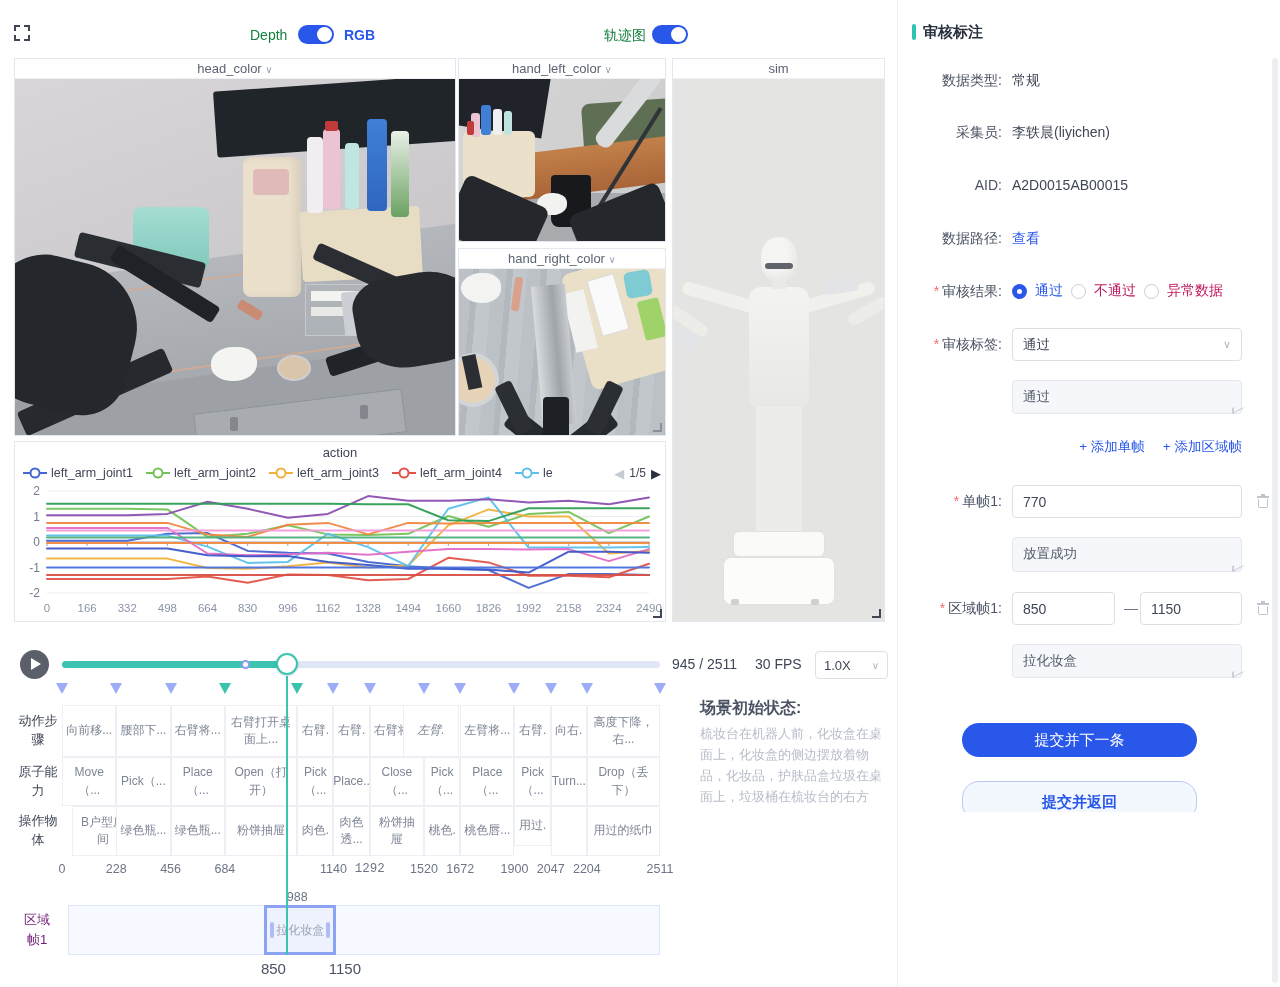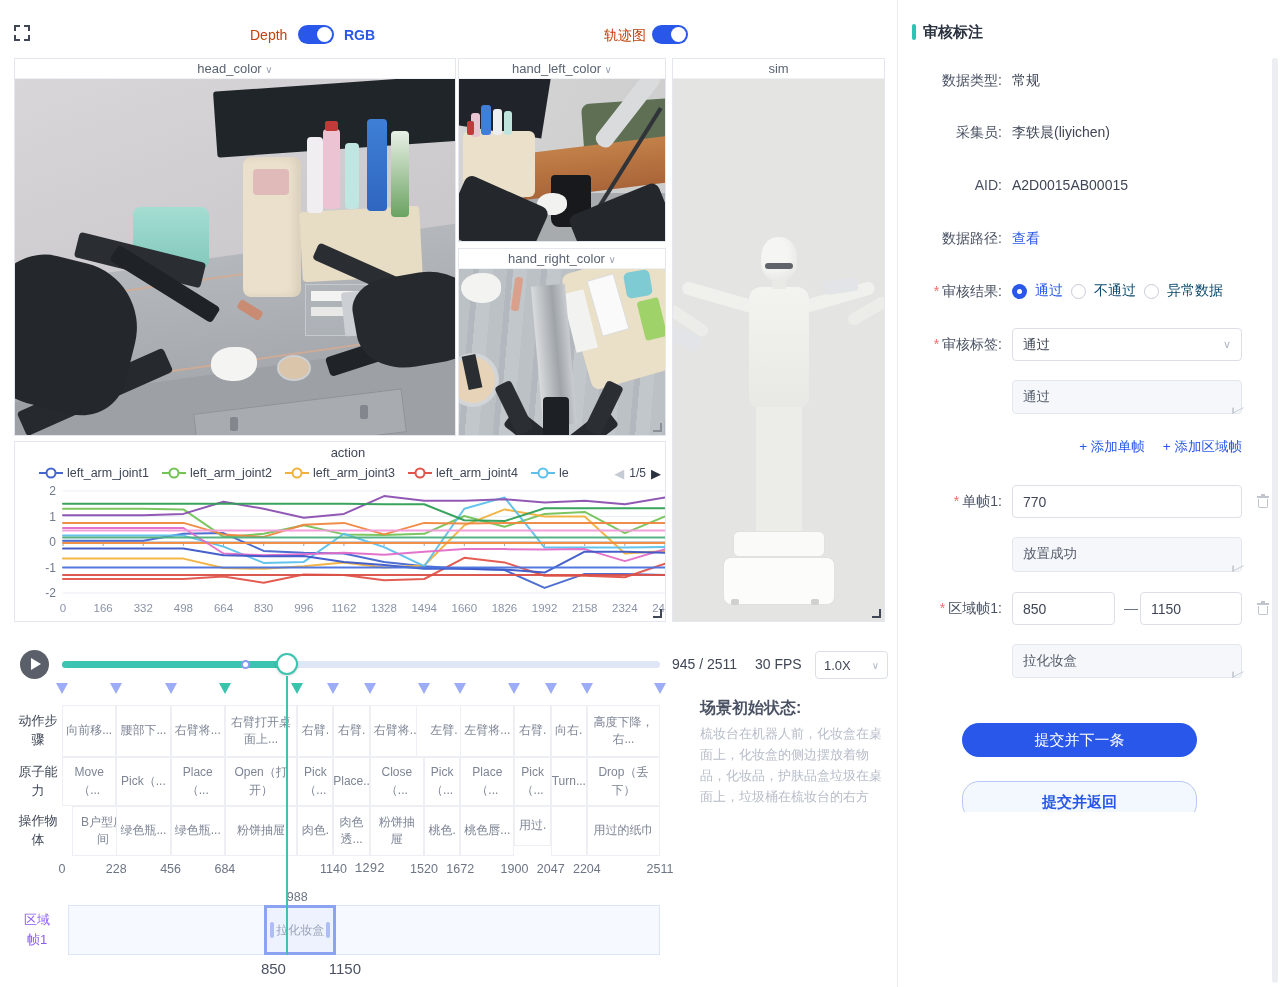--- a/index.html
+++ b/index.html
@@ -8,21 +8,21 @@
   #app { position:relative; width:1280px; height:987px; background:#fff; overflow:hidden; }
   .abs { position:absolute; }
 
   
   .fullscreen-ico { left:14px; top:25px; width:16px; height:16px; }
   .fullscreen-ico i { position:absolute; width:6px; height:6px; border:2px solid #3f4656; }
   .fullscreen-ico i:nth-child(1){left:0;top:0;border-right:none;border-bottom:none;}
   .fullscreen-ico i:nth-child(2){right:0;top:0;border-left:none;border-bottom:none;}
   .fullscreen-ico i:nth-child(3){left:0;bottom:0;border-right:none;border-top:none;}
   .fullscreen-ico i:nth-child(4){right:0;bottom:0;border-left:none;border-top:none;}
-  .topbar-lbl { top:27px; font-size:14px; color:#c2410c; }
+  .topbar-lbl { top:27px; font-size:14px; color:#15803d; }
   .toggle { top:25px; width:36px; height:19px; border-radius:10px; background:#2857ea; }
   .toggle .knob { position:absolute; right:2px; top:2px; width:15px; height:15px; border-radius:50%; background:#fff; }
   .rgb-lbl { color:#2857ea; font-weight:bold; }
 
   
   .panel { border:1px solid #e4e7ef; background:#fff; }
   .cam-head-bar { height:20px; line-height:20px; text-align:center; font-size:13px; color:#5a6372; background:#fff; border-bottom:1px solid #f0f1f5; }
   .cam-head-bar .caret { color:#9aa3b4; font-size:10px; }
   .cam-scene { position:relative; overflow:hidden; }
   .cam-scene > div { position:absolute; }
@@ -143,42 +143,42 @@
   .row-label { position:absolute; left:16px; width:44px; font-size:13px; color:#3f4656; text-align:center; line-height:1.45; display:flex; align-items:center; justify-content:center;}
   .step-cell { position:absolute; background:#fff; border:1px solid #edeff4; font-size:12px; color:#7d8595; display:flex; align-items:center; justify-content:center; text-align:center; line-height:1.45; padding:2px 3px; overflow:hidden; }
   .axis-tick { position:absolute; top:862px; font-size:12.5px; color:#6d7585; transform:translateX(-50%); }
 
   
   .scene-box { left:700px; top:698px; width:192px; }
   .scene-box b { font-size:16px; color:#4a5263; }
   .scene-box p { margin-top:4px; font-size:13px; color:#b6bcc9; line-height:1.62; }
 
   
-  .region-label { left:20px; top:910px; width:34px; font-size:13px; color:#8b5cf6; text-align:center; line-height:1.5;}
+  .region-label { left:20px; top:910px; width:34px; font-size:13px; color:#701a75; text-align:center; line-height:1.5;}
   .region-bar { left:68px; top:905px; width:592px; height:50px; background:#f6f9ff; border:1px solid #dde5f8; }
   .region-seg { position:absolute; top:905px; height:50px; background:#eef2fe; border:3px solid #8ca3f2; display:flex; align-items:center; justify-content:center; font-size:12px; color:#9aa3b8; z-index:5;}
   .region-grip { position:absolute; width:4px; height:16px; background:#aebdf6; border-radius:2px; top:14px; }
   .region-num { position:absolute; top:960px; font-size:15px; color:#4a5263; transform:translateX(-50%); }
 
   
   .divider { left:897px; top:0; width:1px; height:987px; background:#ececf0; }
   .rp { left:898px; top:0; width:382px; height:812px; overflow:hidden; }
   .rp-title-bar { position:absolute; left:14px; top:24px; width:4px; height:16px; background:#2ec3b2; border-radius:2px; }
   .rp-title { position:absolute; left:25px; top:23px; font-size:15px; font-weight:bold; color:#2a3240; }
   .f-label { position:absolute; width:104px; text-align:right; font-size:14px; color:#4a5263; }
   .f-label .req { color:#f56c6c; margin-right:3px; }
   .f-value { position:absolute; left:114px; font-size:14px; color:#3f4656; }
   .link { color:#2857ea; cursor:pointer; }
   .radio-row { position:absolute; left:114px; display:flex; align-items:center; gap:8px; font-size:14px; }
   .radio { width:15px; height:15px; border-radius:50%; flex:0 0 auto; }
   .radio.sel { background:#2857ea; position:relative; }
   .radio.sel:after { content:""; position:absolute; left:5px; top:5px; width:5px; height:5px; border-radius:50%; background:#fff; }
   .radio.un { border:1px solid #c8ccd6; background:#fff; }
   .radio-lbl-sel { color:#2857ea; }
-  .radio-lbl { color:#0c4a6e; }
+  .radio-lbl { color:#be185d; }
   .select-box { position:absolute; left:114px; width:230px; height:33px; border:1px solid #dcdfe6; border-radius:4px; display:flex; align-items:center; justify-content:space-between; padding:0 10px; font-size:13.5px; color:#3f4656; background:#fff;}
   .select-box .caret { color:#b0b6c3; font-size:11px; }
   .ta { position:absolute; left:114px; width:230px; border:1px solid #e4e7ed; border-radius:4px; background:#f5f7fa; font-size:13.5px; color:#555c6b; padding:7px 10px; resize:none; font-family:inherit; overflow:hidden;}
   .ta-grip { position:absolute; width:8px; height:8px; border-right:1.5px solid #b9bfc9; border-bottom:1.5px solid #b9bfc9; transform:skew(-45deg) rotate(45deg); }
   .inp { position:absolute; height:33px; border:1px solid #dcdfe6; border-radius:4px; font-size:14px; color:#3f4656; padding:0 10px; background:#fff; font-family:inherit; }
   .add-links { position:absolute; left:114px; width:230px; display:flex; justify-content:flex-end; gap:18px; font-size:13.5px; }
   .trash { position:absolute; left:358px; width:14px; height:15px; }
   .trash .lid { position:absolute; left:1px; top:2px; width:12px; height:2px; background:#c0c4cc; }
   .trash .hd { position:absolute; left:5px; top:0; width:4px; height:2px; background:#c0c4cc; }
   .trash .bin { position:absolute; left:2px; top:5px; width:10px; height:9px; border:1.5px solid #c0c4cc; border-top:none; border-radius:0 0 2px 2px;}
@@ -304,21 +304,21 @@
         <div class="head"></div>
         <div class="visor"></div>
       <div class="base1"></div>
         <div class="base2"></div>
       <div class="wheel" style="left:58px;"></div>
         <div class="wheel" style="left:138px;"></div>
       <div class="rs-corner"></div>
     </div>
   </div>
 
-  <div class="abs panel" style="left:14px;top:441px;width:652px;height:181px;overflow:hidden;padding-left:16px;">
+  <div class="abs panel" style="left:14px;top:441px;width:652px;height:181px;overflow:hidden;">
     <div class="chart-title">action</div>
     <div class="legend-row" id="legend-row">
       <span class="legend-item">
           <svg width="24" height="12">
             <line x1="0" y1="6" x2="24" y2="6" stroke="#4467cf" stroke-width="2"></line>
             <circle cx="12" cy="6" r="4.5" fill="#fff" stroke="#4467cf" stroke-width="2"></circle>
           </svg>
           <span>left_arm_joint1</span>
         </span>
         <span class="legend-item">
@@ -466,21 +466,21 @@
       <div class="step-cell" style="left: 224.896px; width: 72.3982px; top: 806px; height: 50px;">粉饼抽屉</div>
       <div class="step-cell" style="left: 297.294px; width: 36.1991px; top: 705px; height: 52px;">右臂.</div>
       <div class="step-cell" style="left: 297.294px; width: 36.1991px; top: 757px; height: 49px;">Pick（...</div>
       <div class="step-cell" style="left: 297.294px; width: 36.1991px; top: 806px; height: 50px;">肉色.</div>
       <div class="step-cell" style="left: 333.493px; width: 36.1991px; top: 705px; height: 52px;">右臂.</div>
       <div class="step-cell" style="left: 333.493px; width: 36.1991px; top: 757px; height: 49px;">Place..</div>
       <div class="step-cell" style="left: 333.493px; width: 36.1991px; top: 806px; height: 50px;">肉色透...</div>
       <div class="step-cell" style="left: 369.693px; width: 54.2987px; top: 705px; height: 52px;">右臂将...</div>
       <div class="step-cell" style="left: 369.693px; width: 54.2987px; top: 757px; height: 49px;">Close（...</div>
       <div class="step-cell" style="left: 369.693px; width: 54.2987px; top: 806px; height: 50px;">粉饼抽屉</div>
-      <div class="step-cell" style="left: 416px; width: 56px; top: 705px; height: 52px;">左臂.</div>
+      <div class="step-cell" style="left: 403px; width: 56px; top: 705px; height: 52px; font-style: italic;">左臂.</div>
       <div class="step-cell" style="left: 423.991px; width: 36.1991px; top: 757px; height: 49px;">Pick（...</div>
       <div class="step-cell" style="left: 423.991px; width: 36.1991px; top: 806px; height: 50px;">桃色.</div>
       <div class="step-cell" style="left: 460.19px; width: 54.2987px; top: 705px; height: 52px;">左臂将...</div>
       <div class="step-cell" style="left: 460.19px; width: 54.2987px; top: 757px; height: 49px;">Place（...</div>
       <div class="step-cell" style="left: 460.19px; width: 54.2987px; top: 806px; height: 50px;">桃色唇...</div>
       <div class="step-cell" style="left: 514.489px; width: 36.1991px; top: 705px; height: 52px;">右臂.</div>
       <div class="step-cell" style="left: 514.489px; width: 36.1991px; top: 757px; height: 49px;">Pick（...</div>
       <div class="step-cell" style="left: 514.489px; width: 36.1991px; top: 806px; height: 40px;">用过.</div>
       <div class="step-cell" style="left: 550.688px; width: 36.1991px; top: 705px; height: 52px;">向右.</div>
       <div class="step-cell" style="left: 550.688px; width: 36.1991px; top: 757px; height: 49px;">Turn...</div>

